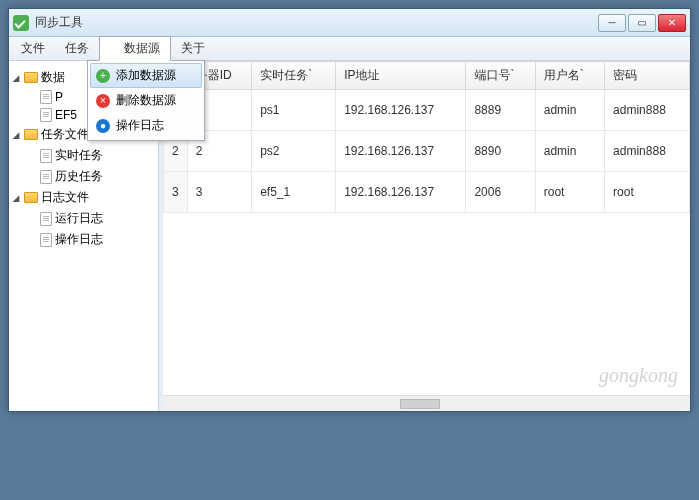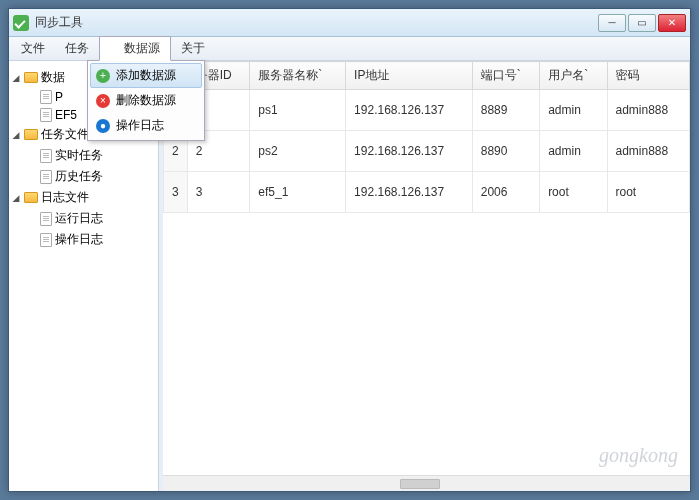--- a/index.html
+++ b/index.html
@@ -1,17 +1,17 @@
 <!DOCTYPE html>
 <html><head>
 <meta charset="utf-8">
 <style>
 * { box-sizing: border-box; margin: 0; padding: 0; font-family: "Microsoft YaHei", "SimSun", sans-serif; font-size: 12px; }
 body { background: #5a7a9a; padding: 8px; width: 699px; height: 500px; }
-.window { width: 683px; height: 484px; background: #fff; border: 1px solid #3a5a7a; box-shadow: 0 0 8px rgba(0,0,0,0.3); display: flex; flex-direction: column; }
+.window { width: 683px; height: 404px; background: #fff; border: 1px solid #3a5a7a; box-shadow: 0 0 8px rgba(0,0,0,0.3); display: flex; flex-direction: column; }
 .titlebar { height: 28px; background: linear-gradient(#eaf3fb, #d4e6f5); display: flex; align-items: center; padding: 0 4px; border-bottom: 1px solid #a8c0d8; }
 .app-icon { width: 16px; height: 16px; background: #4caf50; border-radius: 3px; margin-right: 6px; position: relative; }
 .app-icon::after { content:""; position:absolute; left:4px; top:3px; width:4px; height:8px; border:solid #fff; border-width:0 2px 2px 0; transform:rotate(45deg); }
 .title { flex: 1; color: #333; }
 .win-btns { display: flex; gap: 2px; }
 .win-btn { width: 28px; height: 18px; border: 1px solid #8aa; background: linear-gradient(#f8fbfd,#d8e8f5); border-radius: 2px; display:flex; align-items:center; justify-content:center; font-size:10px; color:#333; }
 .win-btn.close { background: linear-gradient(#f08080,#d23); border-color:#a22; color:#fff;}
 .menubar { height: 24px; background: linear-gradient(#f6f9fc, #e8eef5); border-bottom: 1px solid #c8d4e0; display:flex; align-items:flex-end; padding: 0 2px; position: relative; }
 .menu-item { padding: 3px 10px; color: #333; cursor: default; }
 .menu-item.open { background: #fff; border: 1px solid #aab; border-bottom: 1px solid #fff; margin-bottom:-1px; position:relative; z-index:11;padding-left:24px; }
@@ -130,21 +130,21 @@
 
     <div class="splitter"></div>
 
     <div class="main">
       <div class="gridwrap">
         <table>
           <thead>
             <tr>
               <th class="rownum"></th>
               <th>务器ID</th>
-              <th>服务器名称`</th>
+              <th>实时任务`</th>
               <th>IP地址</th>
               <th>端口号`</th>
               <th>用户名`</th>
               <th>密码</th>
             </tr>
           </thead>
           <tbody id="grid-body">
               <tr>
                 <td class="rownum">1</td>
                 <td></td>

